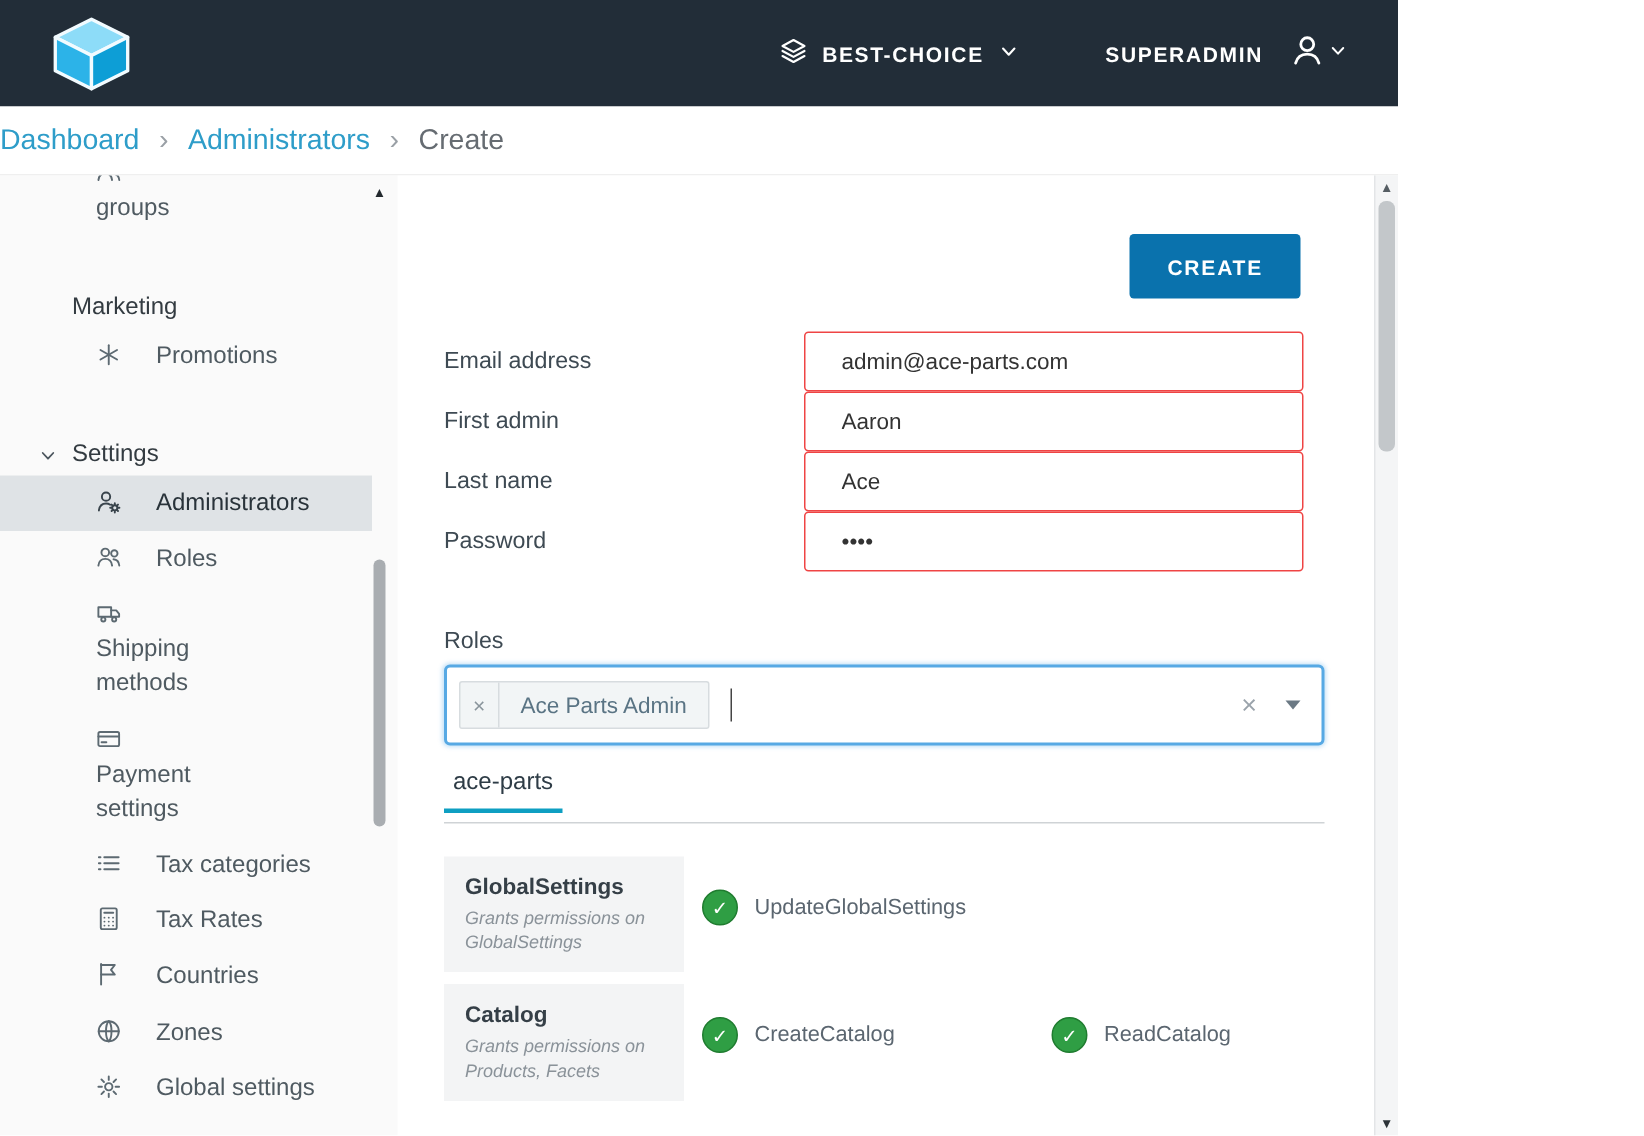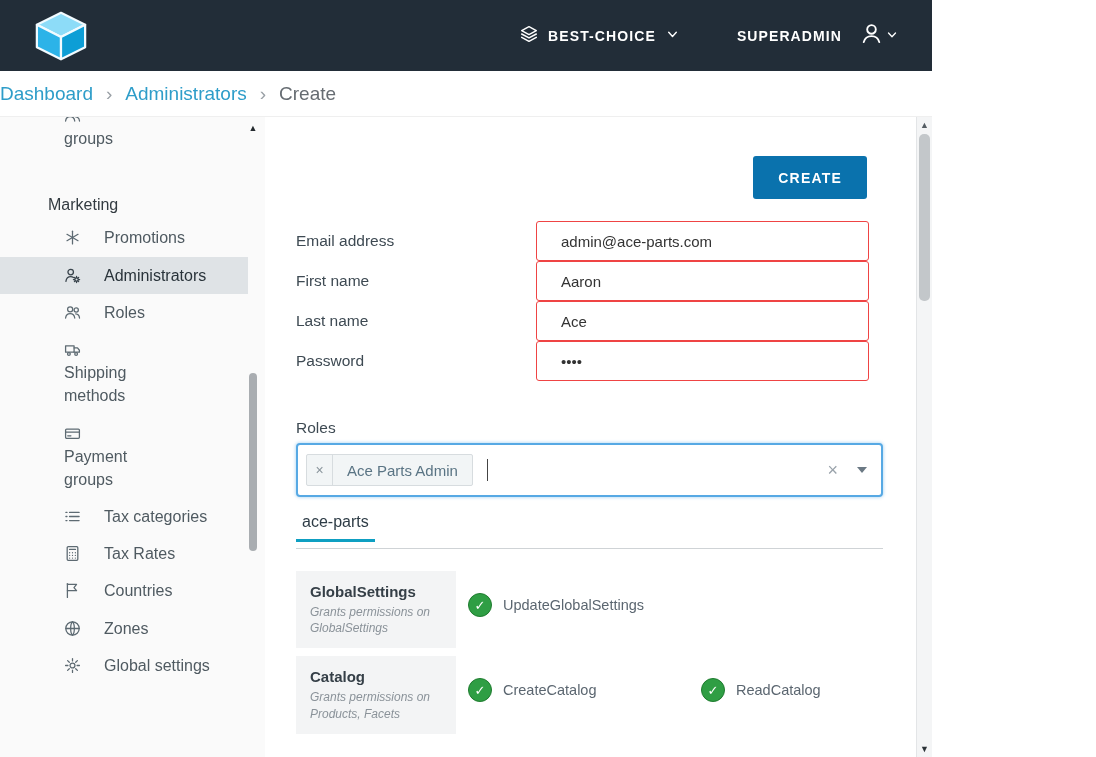--- a/index.html
+++ b/index.html
@@ -192,20 +192,28 @@
         <div class="nav-item">
           <span class="nicon">
             <svg width="17" height="17" viewBox="0 0 16 16">
                 <path d="M8 2v12"></path>
                 <path d="M2.8 5l10.4 6"></path>
                 <path d="M13.2 5 2.8 11"></path>
               </svg>
           </span><span>Promotions</span>
         </div>
 
+        <div class="nav-header mt2">
+          <span class="chev">
+            <svg width="12" height="12" viewBox="0 0 12 12">
+                <path d="M2.5 4l3.5 3.8L9.5 4"></path>
+              </svg>
+          </span>
+          <span>Settings</span>
+        </div>
 
 
         <div class="nav-item selected">
           <span class="nicon">
             <svg width="17" height="17" viewBox="0 0 16 16">
                 <circle cx="6.3" cy="4.8" r="2.6"></circle>
                 <path d="M1.8 13.5c.4-2.8 2.2-4.4 4.5-4.4 1 0 1.9.3 2.6.8"></path>
                 <circle cx="11.8" cy="11.8" r="1.6"></circle>
                 <path d="M11.8 8.9v1M11.8 13.7v1M14.7 11.8h-1M9.9 11.8h-1M13.8 9.8l-.7.7M10.5 13.1l-.7.7M13.8 13.8l-.7-.7M10.5 10.5l-.7-.7"></path>
               </svg>
@@ -234,21 +242,21 @@
           </span><span>Shipping methods</span>
         </div>
 
         <div class="nav-item two-line">
           <span class="nicon">
             <svg width="17" height="17" viewBox="0 0 16 16">
                 <rect x="1.5" y="3.8" width="13" height="8.8" rx="1"></rect>
                 <path d="M1.5 6.6h13"></path>
                 <path d="M3.5 10.2h3"></path>
               </svg>
-          </span><span>Payment groups</span>
+          </span><span>Payment settings</span>
         </div>
 
         <div class="nav-item">
           <span class="nicon">
             <svg width="17" height="17" viewBox="0 0 16 16">
                 <path d="M5.2 4.2h9"></path>
                 <path d="M5.2 8h9"></path>
                 <path d="M5.2 11.8h9"></path>
                 <path d="M1.8 4.2h1"></path>
                 <path d="M1.8 8h1"></path>
@@ -309,21 +317,21 @@
       <div class="create-row">
         <button class="btn-primary">CREATE</button>
       </div>
 
       <div class="form">
         <div class="form-row">
           <label class="form-label">Email address</label>
           <input class="form-input" type="text" value="admin@ace-parts.com" style="">
         </div>
         <div class="form-row">
-          <label class="form-label">First name</label>
+          <label class="form-label">First admin</label>
           <input class="form-input" type="text" value="Aaron" style="">
         </div>
         <div class="form-row">
           <label class="form-label">Last name</label>
           <input class="form-input" type="text" value="Ace" style="">
         </div>
         <div class="form-row">
           <label class="form-label">Password</label>
           <input class="form-input" type="text" value="••••" style="">
         </div>

